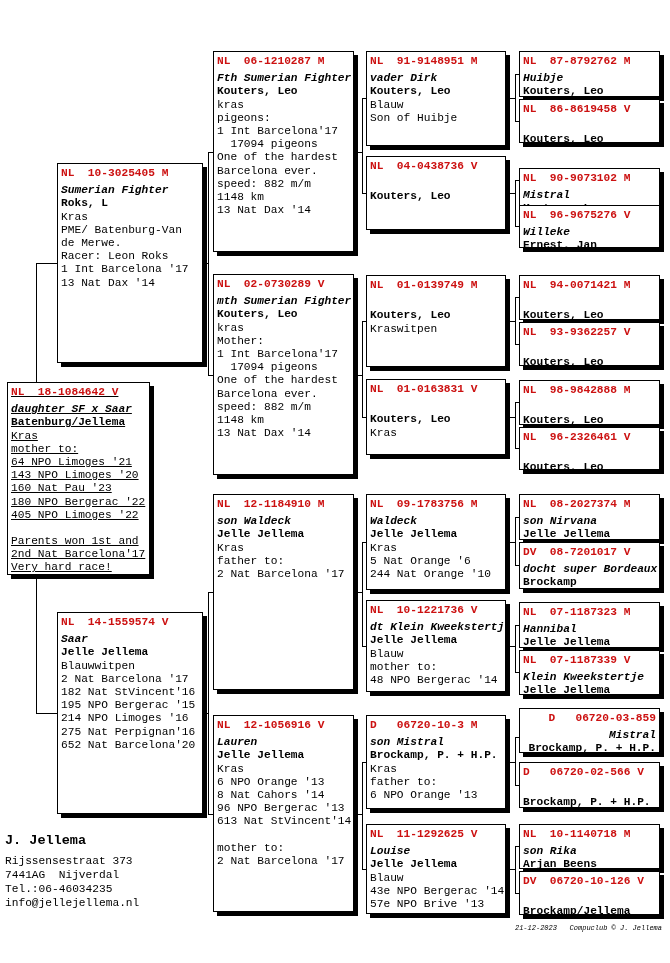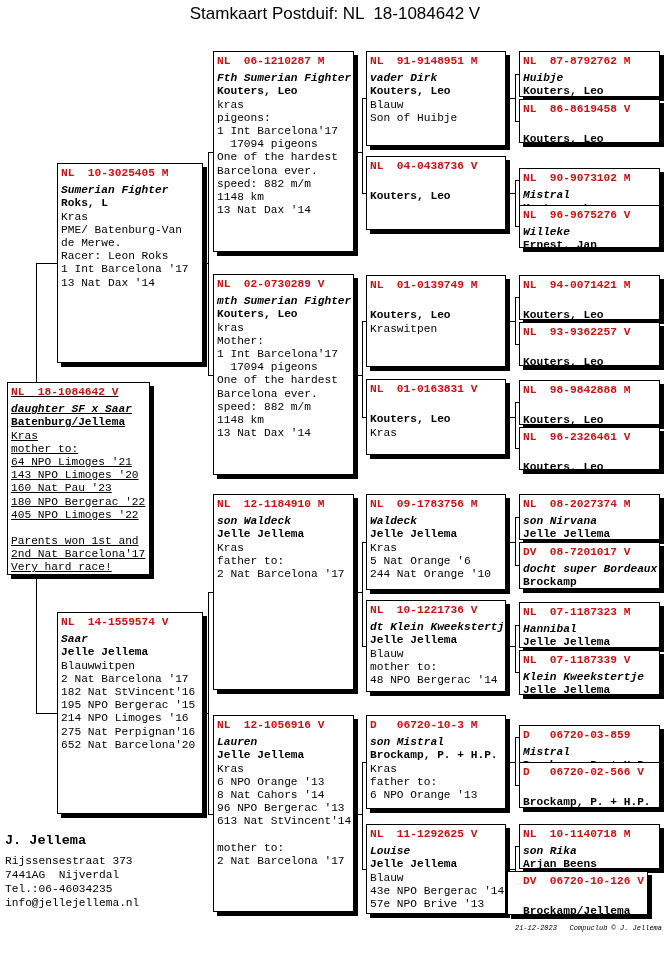--- a/index.html
+++ b/index.html
@@ -32,21 +32,20 @@
   }
   .footer-line { position:absolute; left:5px; font-size:11.2px; white-space:pre; }
   .credit {
     position:absolute; right:8px; top:924px; font-size:7px; font-style:italic; white-space:pre;margin-left:8px;
   }
 </style>
 </head>
 <body>
 
 <div id="canvas">
-  <div class="title">Stamkaart Postduif: NL  18-1084642 V</div>
   <div id="connectors">
       <div class="ln" style="left: 36px; top: 263px; width: 1px; height: 451px;"></div>
       <div class="ln" style="left: 36px; top: 263px; width: 21px; height: 1px;"></div>
       <div class="ln" style="left: 36px; top: 713px; width: 21px; height: 1px;"></div>
       <div class="ln" style="left: 208px; top: 152px; width: 1px; height: 224px;"></div>
       <div class="ln" style="left: 208px; top: 152px; width: 5px; height: 1px;"></div>
       <div class="ln" style="left: 208px; top: 375px; width: 5px; height: 1px;"></div>
       <div class="ln" style="left: 203px; top: 263px; width: 5px; height: 1px;"></div>
       <div class="ln" style="left: 208px; top: 592px; width: 1px; height: 223px;"></div>
       <div class="ln" style="left: 208px; top: 592px; width: 5px; height: 1px;"></div>
@@ -299,36 +298,36 @@
       <div class="pbox" style="left: 519px; top: 602px; width: 141px; height: 46px;">
         <div class="hdr">NL  07-1187323 M</div>
         <div class="rw i">Hannibal</div>
         <div class="rw b">Jelle Jellema</div>
       </div>
       <div class="pbox" style="left: 519px; top: 650px; width: 141px; height: 45px;">
         <div class="hdr">NL  07-1187339 V</div>
         <div class="rw i">Klein Kweekstertje</div>
         <div class="rw b">Jelle Jellema</div>
       </div>
-      <div class="pbox" style="left: 519px; top: 725px; width: 141px; height: 45px;">
+      <div class="pbox" style="left: 519px; top: 708px; width: 141px; height: 45px; text-align: right;">
         <div class="hdr">D   06720-03-859</div>
         <div class="rw i">Mistral</div>
         <div class="rw b">Brockamp, P. + H.P.</div>
       </div>
       <div class="pbox" style="left: 519px; top: 762px; width: 141px; height: 46px;">
         <div class="hdr">D   06720-02-566 V</div>
         <div class="rw"></div>
         <div class="rw b">Brockamp, P. + H.P.</div>
       </div>
       <div class="pbox" style="left: 519px; top: 824px; width: 141px; height: 45px;">
         <div class="hdr">NL  10-1140718 M</div>
         <div class="rw i">son Rika</div>
         <div class="rw b">Arjan Beens</div>
       </div>
-      <div class="pbox" style="left: 507px; top: 871px; width: 141px; height: 44px; padding-left: 12px;">
+      <div class="pbox" style="left: 519px; top: 871px; width: 141px; height: 44px;">
         <div class="hdr">DV  06720-10-126 V</div>
         <div class="rw"></div>
         <div class="rw b">Brockamp/Jellema</div>
       </div>
     </div>
   <div class="footer-name">J. Jellema</div>
   <div class="footer-line" style="top:855px">Rijssensestraat 373</div>
   <div class="footer-line" style="top:869px">7441AG  Nijverdal</div>
   <div class="footer-line" style="top:883px">Tel.:06-46034235</div>
   <div class="footer-line" style="top:897px">info@jellejellema.nl</div>

